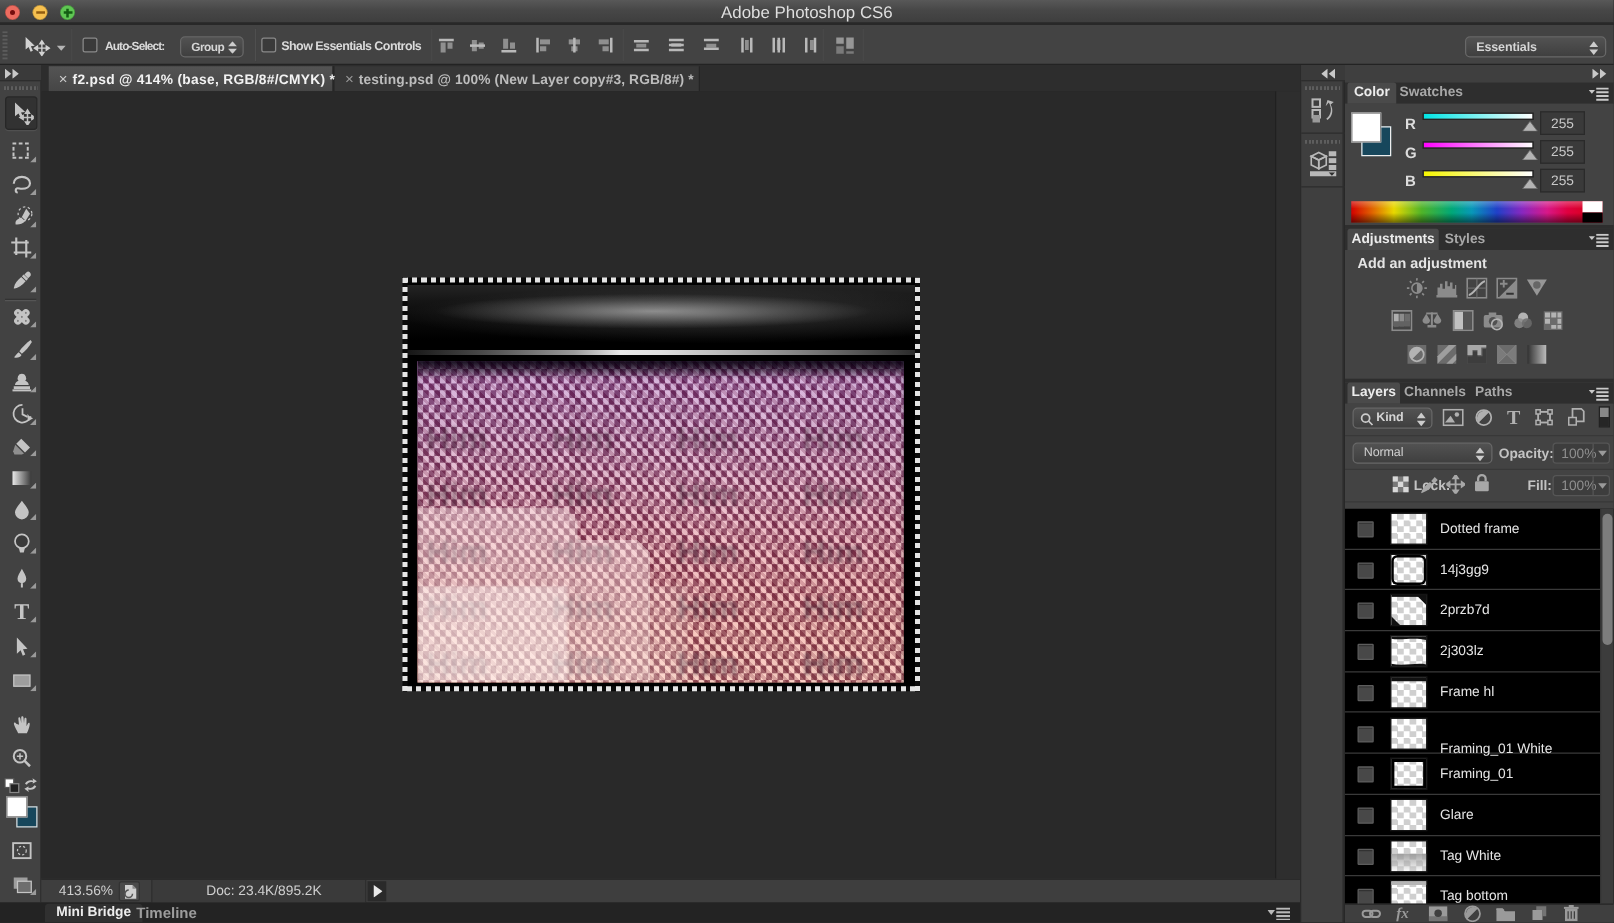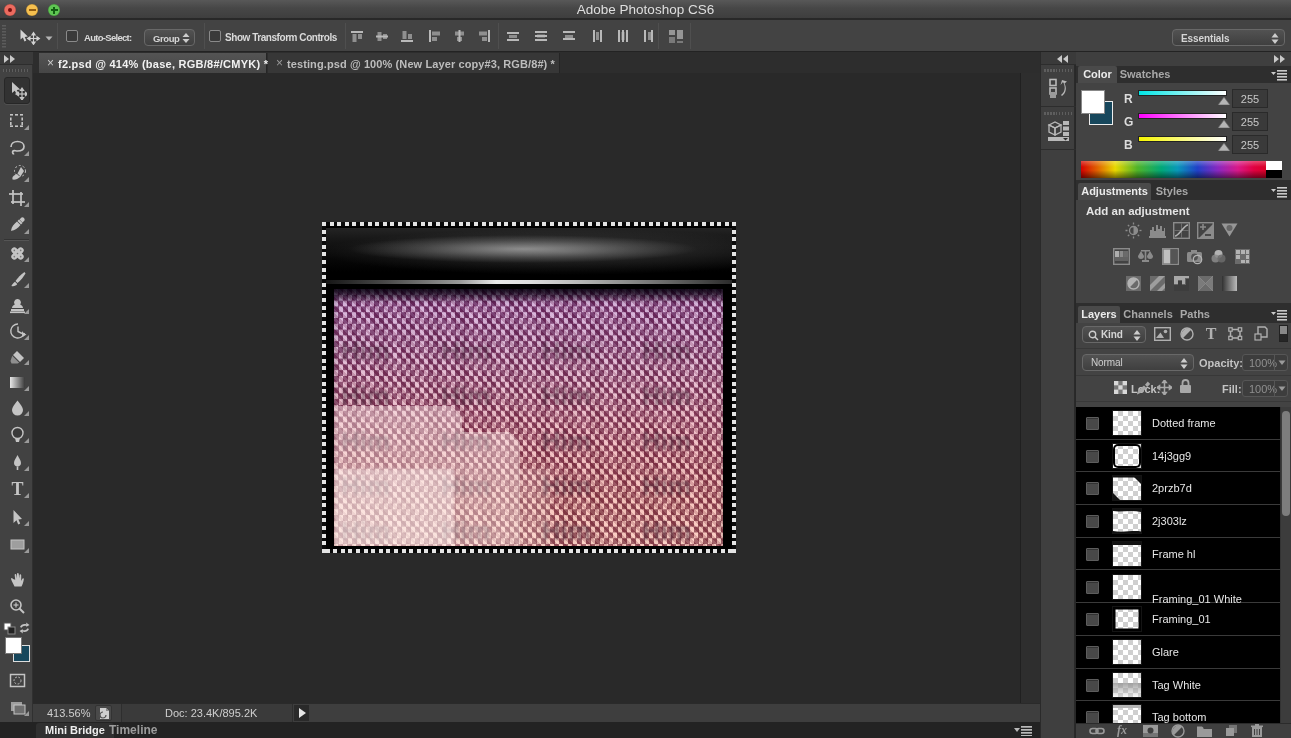--- a/index.html
+++ b/index.html
@@ -84,21 +84,21 @@
     <div class="optlabel" style="left:84px;top:12px;font-size:9.5px;letter-spacing:-0.7px;">Auto-Select:</div>
     <div class="dropdown" style="left:144px;top:9px;width:51px;height:17px;">
       <span style="position:absolute;left:8px;top:3px;font-size:9.5px;letter-spacing:-0.4px;">Group</span>
       <svg style="position:absolute;right:4px;top:3px;" width="8" height="10">
           <path d="M4 0 L7.5 4 L0.5 4 Z" fill="#ccc"></path>
           <path d="M4 10 L7.5 6 L0.5 6 Z" fill="#ccc"></path>
         </svg>
     </div>
     <div class="vsep" style="left:204px;"></div>
     <div class="cb" style="left:209px;top:10px;"></div>
-    <div class="optlabel" style="left:225px;top:12px;">Show Transform Controls</div>
+    <div class="optlabel" style="left:225px;top:12px;">Show Essentials Controls</div>
     <div class="vsep" style="left:345px;"></div>
 
     <svg class="abs" style="left:351px;top:10px;" width="13" height="13">
         <rect x="0" y="1" width="12" height="2" fill="#b9b9b9"></rect>
         <rect x="1.5" y="4" width="4" height="8" fill="#8f8f8f"></rect>
         <rect x="7" y="4" width="4" height="5" fill="#8f8f8f"></rect>
       </svg>
     <svg class="abs" style="left:376px;top:10px;" width="13" height="13">
         <rect x="1.5" y="2" width="4" height="9" fill="#8f8f8f"></rect>
         <rect x="7" y="4" width="4" height="5" fill="#8f8f8f"></rect>

